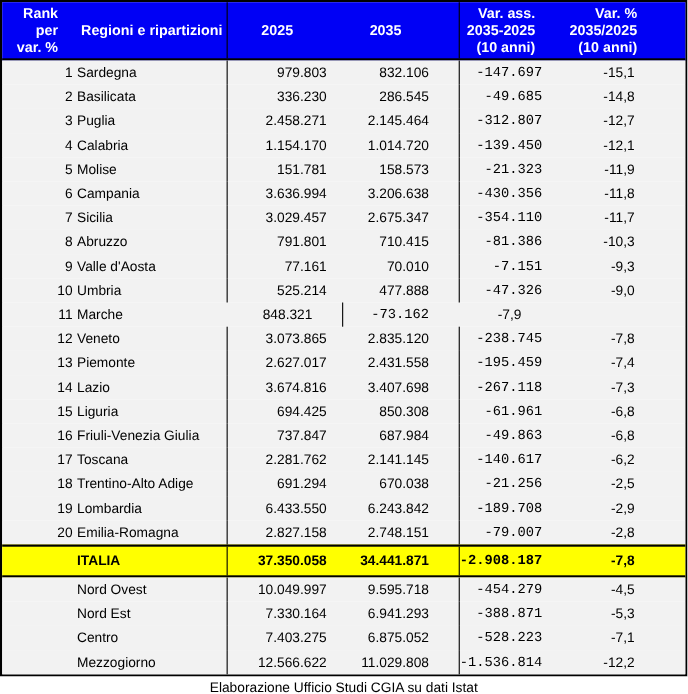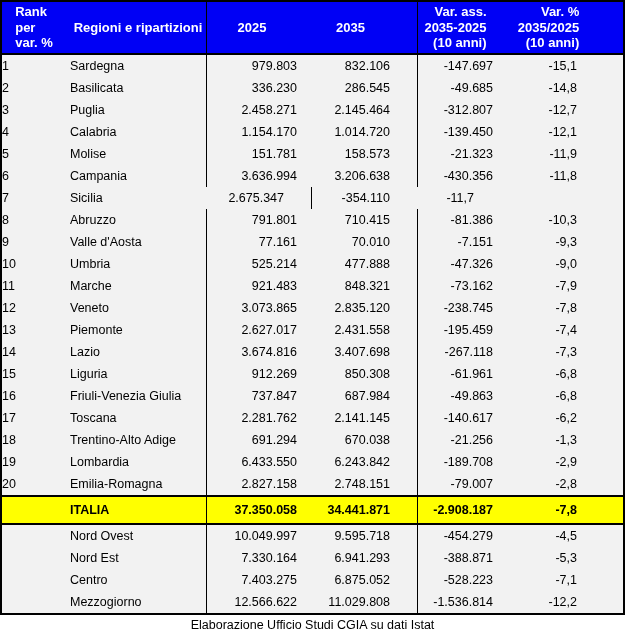--- a/index.html
+++ b/index.html
@@ -44,29 +44,29 @@
   .body-row{height:22px;font-size:12.5px;}
   .total-row{
     height:30px;
     background:var(--total-bg);
     font-weight:bold;
     border-top:2px solid var(--border);
     border-bottom:2px solid var(--border);
     font-size:12.5px;
   }
   .cell{overflow:hidden;white-space:nowrap;}
-  .c1{text-align:left;}
+  .c1{text-align:right;}
   .c2{text-align:left;padding-left:4px;}
   .c3{text-align:right;padding-right:14px;}
   .c4{text-align:right;padding-right:27px;}
   .c5{text-align:right;padding-right:27px;}
   .c6{text-align:right;padding-right:46px;}
   .div-left{border-left:1.5px solid var(--border);height:100%;display:flex;align-items:center;}
   .c3.div-left{justify-content:flex-end;}
-  .c5.div-left{justify-content:flex-end;}
+  .c5.div-left{justify-content:flex-end;font-family:Liberation Mono, monospace;}
   .header-cell.c3,.header-cell.c5{border-left:1.5px solid var(--border);}
   .footer{
     height:20px;
     padding-top:3px;
     text-align:center;
     font-size:12.5px;
     background:#FFFFFF;
   }
 </style>
 </head>
@@ -132,20 +132,21 @@
         <div class="cell c1">6</div>
         <div class="cell c2">Campania</div>
         <div class="cell c3 div-left">3.636.994</div>
         <div class="cell c4">3.206.638</div>
         <div class="cell c5 div-left">-430.356</div>
         <div class="cell c6">-11,8</div>
       </div>
       <div class="grid-row body-row">
         <div class="cell c1">7</div>
         <div class="cell c2">Sicilia</div>
+        <div class="cell c3 div-left">3.029.457</div>
         <div class="cell c4">2.675.347</div>
         <div class="cell c5 div-left">-354.110</div>
         <div class="cell c6">-11,7</div>
       </div>
       <div class="grid-row body-row">
         <div class="cell c1">8</div>
         <div class="cell c2">Abruzzo</div>
         <div class="cell c3 div-left">791.801</div>
         <div class="cell c4">710.415</div>
         <div class="cell c5 div-left">-81.386</div>
@@ -163,21 +164,20 @@
         <div class="cell c1">10</div>
         <div class="cell c2">Umbria</div>
         <div class="cell c3 div-left">525.214</div>
         <div class="cell c4">477.888</div>
         <div class="cell c5 div-left">-47.326</div>
         <div class="cell c6">-9,0</div>
       </div>
       <div class="grid-row body-row">
         <div class="cell c1">11</div>
         <div class="cell c2">Marche</div>
-        <div class="cell c3 div-left">921.483</div>
         <div class="cell c4">848.321</div>
         <div class="cell c5 div-left">-73.162</div>
         <div class="cell c6">-7,9</div>
       </div>
       <div class="grid-row body-row">
         <div class="cell c1">12</div>
         <div class="cell c2">Veneto</div>
         <div class="cell c3 div-left">3.073.865</div>
         <div class="cell c4">2.835.120</div>
         <div class="cell c5 div-left">-238.745</div>
@@ -195,21 +195,21 @@
         <div class="cell c1">14</div>
         <div class="cell c2">Lazio</div>
         <div class="cell c3 div-left">3.674.816</div>
         <div class="cell c4">3.407.698</div>
         <div class="cell c5 div-left">-267.118</div>
         <div class="cell c6">-7,3</div>
       </div>
       <div class="grid-row body-row">
         <div class="cell c1">15</div>
         <div class="cell c2">Liguria</div>
-        <div class="cell c3 div-left">912.269</div>
+        <div class="cell c3 div-left">694.425</div>
         <div class="cell c4">850.308</div>
         <div class="cell c5 div-left">-61.961</div>
         <div class="cell c6">-6,8</div>
       </div>
       <div class="grid-row body-row">
         <div class="cell c1">16</div>
         <div class="cell c2">Friuli-Venezia Giulia</div>
         <div class="cell c3 div-left">737.847</div>
         <div class="cell c4">687.984</div>
         <div class="cell c5 div-left">-49.863</div>
@@ -222,21 +222,21 @@
         <div class="cell c4">2.141.145</div>
         <div class="cell c5 div-left">-140.617</div>
         <div class="cell c6">-6,2</div>
       </div>
       <div class="grid-row body-row">
         <div class="cell c1">18</div>
         <div class="cell c2">Trentino-Alto Adige</div>
         <div class="cell c3 div-left">691.294</div>
         <div class="cell c4">670.038</div>
         <div class="cell c5 div-left">-21.256</div>
-        <div class="cell c6">-1,3</div>
+        <div class="cell c6">-2,5</div>
       </div>
       <div class="grid-row body-row">
         <div class="cell c1">19</div>
         <div class="cell c2">Lombardia</div>
         <div class="cell c3 div-left">6.433.550</div>
         <div class="cell c4">6.243.842</div>
         <div class="cell c5 div-left">-189.708</div>
         <div class="cell c6">-2,9</div>
       </div>
       <div class="grid-row body-row">

